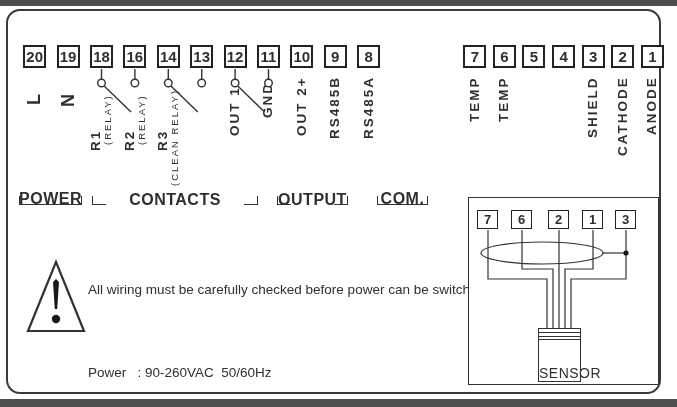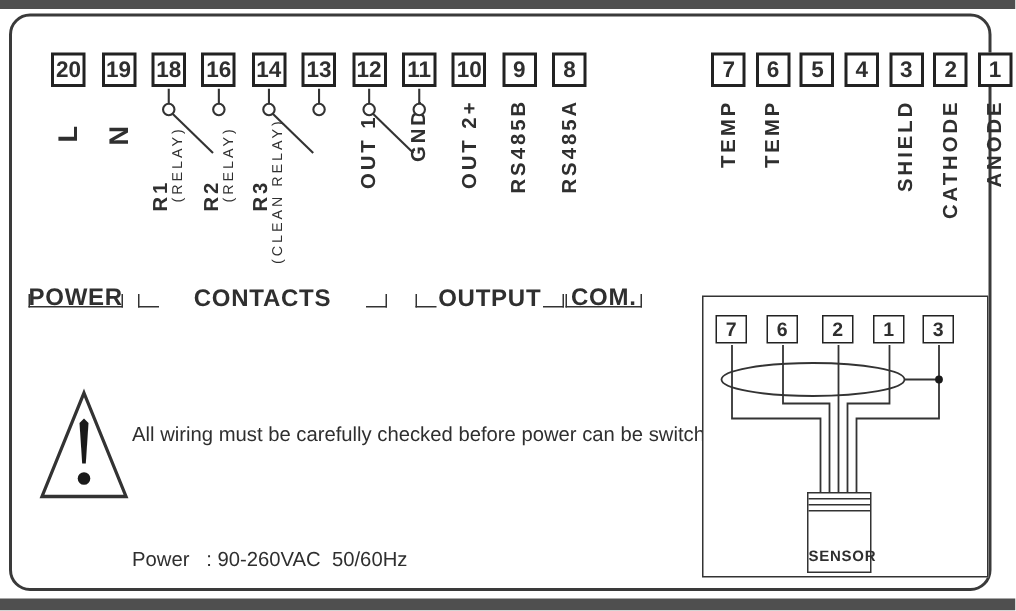--- a/index.html
+++ b/index.html
@@ -8,21 +8,21 @@
     font-family:"Liberation Sans", sans-serif;color:#2f2f2f;overflow:hidden;
   }
   .edgebar{position:absolute;left:0;width:677px;background:#4f4f4f;}
   .edgebar.top{top:0;height:6px;}
   .edgebar.bottom{top:399px;height:8px;}
   .frame{
     position:absolute;left:6px;top:9px;width:651px;height:381px;
     border:2px solid #3a3a3a;border-radius:14px;background:#fff;
   }
   
-  .strip{position:absolute;top:24px;display:flex;margin-left:11px;}
+  .strip{position:absolute;top:34px;display:flex;}
   .strip-left{left:10px;width:435px;}
   .strip-right{left:452px;width:208px;}
   .strip-left .tcell{width:33.4px;}
   .strip-right .tcell{width:29.6px;}
   .tcell{display:flex;flex-direction:column;align-items:center;}
   .tbox{
     width:19px;height:19px;border:2px solid #222;background:#fff;
     display:flex;align-items:center;justify-content:center;
     font-size:15px;font-weight:700;line-height:1;z-index:2;
   }
@@ -68,21 +68,21 @@
     font-size:13px;font-weight:700;line-height:1;z-index:2;
   }
   .sensorbox{
     position:absolute;left:69px;top:130px;width:41px;height:52px;
     border:1.5px solid #333;background:#fff;z-index:2;
     display:flex;flex-direction:column;align-items:stretch;
   }
   .hatch{border-top:1.3px solid #333;height:3px;}
   .hatch:first-child{margin-top:3px;}
   .sensorlabel{
-    text-align:center;font-size:10px;letter-spacing:.5px;margin-top:22px;font-weight:bold;
+    text-align:center;font-size:14px;letter-spacing:.5px;margin-top:22px;
   }
 </style>
 </head>
 <body>
 
 <div class="edgebar top"></div>
 <div class="edgebar bottom"></div>
 
 <div class="frame">
 
@@ -189,21 +189,21 @@
       <div class="labelarea"><div class="vlabel"><div class="main">ANODE</div></div></div>
     </div>
   </div>
 
   <div class="bracket full" style="left:11px;width:63px;">
     <span class="blabel">POWER</span>
   </div>
   <div class="bracket corners" style="left:84px;width:166px;">
     <span class="blabel">CONTACTS</span>
   </div>
-  <div class="bracket corners" style="left:269px;width:99px;">
+  <div class="bracket corners" style="left:269px;width:71px;">
     <span class="blabel">OUTPUT</span>
   </div>
   <div class="bracket full" style="left:369px;width:51px;">
     <span class="blabel">COM.</span>
   </div>
 
   <svg class="warn-tri" width="62" height="82" viewBox="0 0 62 82">
     <path d="M31,5 L59,74 L3,74 Z" fill="none" stroke="#333" stroke-width="2.2"></path>
     <path d="M31,22 L34,25 L32.2,52 L29.8,52 L28,25 Z" fill="#1a1a1a"></path>
     <circle cx="31" cy="62" r="4.2" fill="#1a1a1a"></circle>

